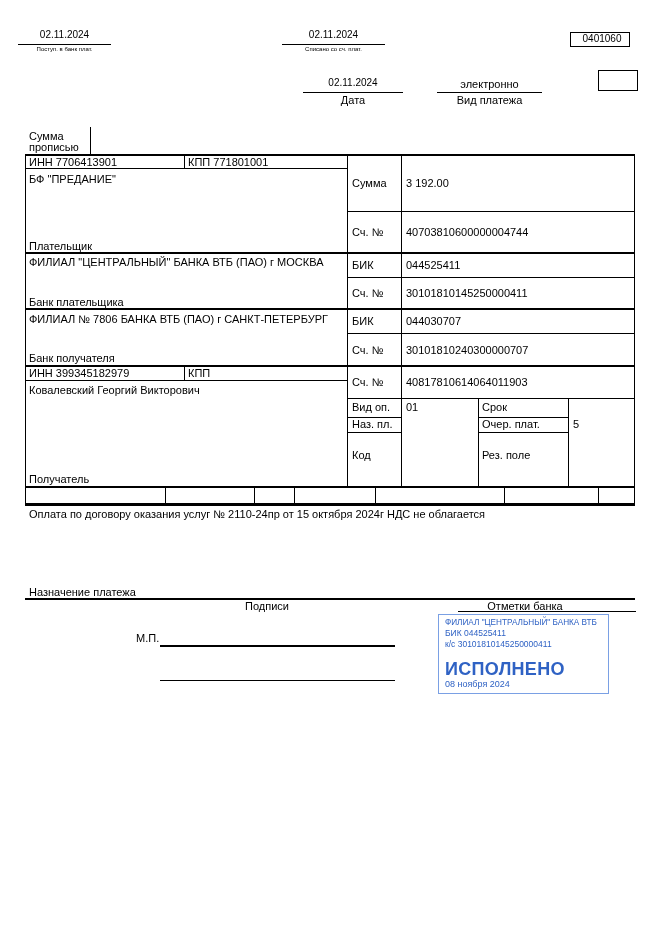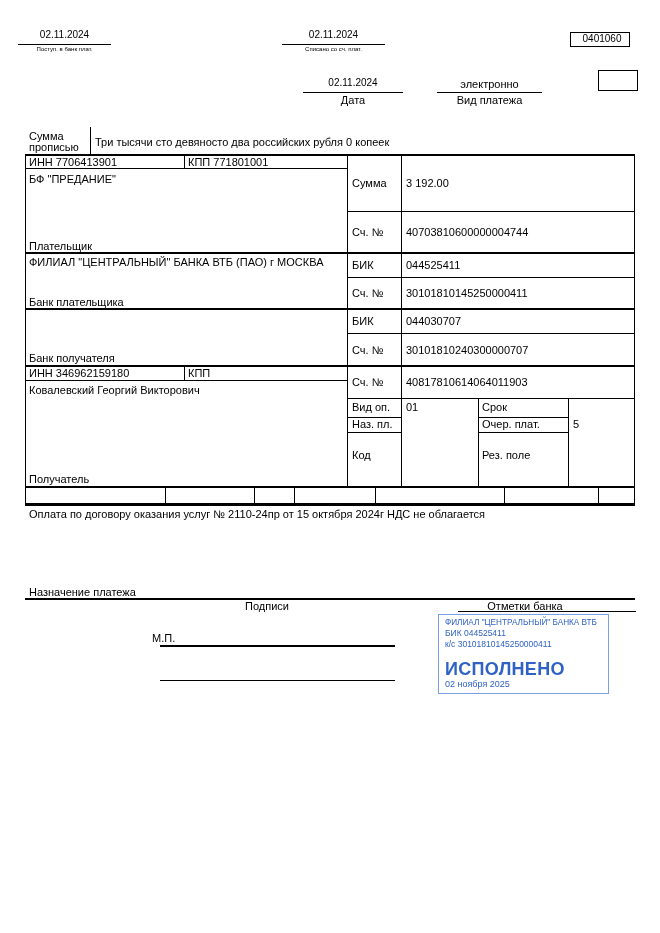--- a/index.html
+++ b/index.html
@@ -37,21 +37,20 @@
   <div class="t c fs12" style="left:303px;top:77px;width:100px;">02.11.2024</div>
   <div class="hl" style="left:303px;top:91.5px;width:100px;"></div>
   <div class="t c" style="left:303px;top:93.5px;width:100px;">Дата</div>
   <div class="t c" style="left:437px;top:77.5px;width:105px;">электронно</div>
   <div class="hl" style="left:437px;top:91.5px;width:105px;"></div>
   <div class="t c" style="left:437px;top:93.5px;width:105px;">Вид платежа</div>
   <div class="box" style="left:598px;top:70px;width:40px;height:21px;"></div>
 
   <div class="t wrap" style="left:29px;top:130.5px;width:62px;">Сумма прописью</div>
   <div class="vl" style="left:89.5px;top:126.5px;height:27px;"></div>
-  <div class="t" style="left:95px;top:136px;">Три тысячи сто девяносто два российских рубля 0 копеек</div>
 
   <div class="hl" style="left:25px;top:153.5px;width:610px;height:2px;"></div>
   <div class="vl" style="left:25px;top:153.5px;height:352px;"></div>
   <div class="vl" style="left:634px;top:153.5px;height:352px;"></div>
   <div class="vl" style="left:347px;top:153.5px;height:332.5px;width:1.4px;"></div>
   <div class="vl" style="left:401px;top:153.5px;height:332.5px;"></div>
 
   <div class="hl" style="left:25px;top:167.5px;width:322px;"></div>
   <div class="vl" style="left:183.5px;top:153.5px;height:14px;"></div>
   <div class="hl" style="left:347px;top:210.5px;width:288px;"></div>
@@ -79,22 +78,23 @@
   <div class="vl" style="left:504px;top:486px;height:17px;"></div>
   <div class="vl" style="left:598px;top:486px;height:17px;"></div>
   <div class="hl" style="left:25px;top:503px;width:610px;height:2.5px;"></div>
 
   <div class="t" style="left:29px;top:155.5px;">ИНН 7706413901</div>
   <div class="t" style="left:188px;top:155.5px;">КПП 771801001</div>
   <div class="t" style="left:29px;top:172.5px;">БФ "ПРЕДАНИЕ"</div>
   <div class="t" style="left:29px;top:240px;">Плательщик</div>
   <div class="t" style="left:29px;top:256px;">ФИЛИАЛ "ЦЕНТРАЛЬНЫЙ" БАНКА ВТБ (ПАО) г МОСКВА</div>
   <div class="t" style="left:29px;top:295.5px;">Банк плательщика</div>
+  <div class="t" style="left:29px;top:312.5px;">ФИЛИАЛ № 7806 БАНКА ВТБ (ПАО) г САНКТ-ПЕТЕРБУРГ</div>
   <div class="t" style="left:29px;top:352px;">Банк получателя</div>
-  <div class="t" style="left:29px;top:367px;">ИНН 346962159180</div>
+  <div class="t" style="left:29px;top:367px;">ИНН 399345182979</div>
   <div class="t" style="left:188px;top:367px;">КПП</div>
   <div class="t" style="left:29px;top:384px;">Ковалевский Георгий Викторович</div>
   <div class="t" style="left:29px;top:472.5px;">Получатель</div>
 
   <div class="t" style="left:352px;top:176.5px;">Сумма</div>
   <div class="t" style="left:406px;top:176.5px;">3 192.00</div>
   <div class="t" style="left:352px;top:226px;">Сч. №</div>
   <div class="t" style="left:406px;top:226px;">40703810600000004744</div>
   <div class="t" style="left:352px;top:259px;">БИК</div>
   <div class="t" style="left:406px;top:259px;">044525411</div>
@@ -116,25 +116,25 @@
   <div class="t" style="left:573px;top:418px;">5</div>
   <div class="t" style="left:482px;top:448.5px;">Рез. поле</div>
 
   <div class="t" style="left:29px;top:507.5px;">Оплата по договору оказания услуг № 2110-24пр от 15 октября 2024г НДС не облагается</div>
   <div class="t" style="left:29px;top:585.5px;">Назначение платежа</div>
   <div class="hl" style="left:25px;top:597.5px;width:610px;height:2px;"></div>
 
   <div class="t c" style="left:217px;top:600px;width:100px;">Подписи</div>
   <div class="t c" style="left:479px;top:599.5px;width:92px;">Отметки банка</div>
   <div class="hl" style="left:458px;top:611px;width:178px;"></div>
-  <div class="t" style="left:152px;top:631.5px;">М.П.</div>
+  <div class="t" style="left:136px;top:631.5px;">М.П.</div>
   <div class="hl" style="left:160px;top:645px;width:235px;height:1.5px;"></div>
   <div class="hl" style="left:160px;top:679.5px;width:235px;height:1.5px;"></div>
 
   <div id="stamp" style="border: 1.5px solid rgb(122, 160, 228); color: rgb(47, 98, 196);">
     <div class="s" style="left:6px;top:2.5px;font-size:8.2px;">ФИЛИАЛ "ЦЕНТРАЛЬНЫЙ" БАНКА ВТБ</div>
     <div class="s" style="left:6px;top:13px;font-size:8.5px;">БИК 044525411</div>
     <div class="s" style="left:6px;top:23.5px;font-size:8.5px;">к/с 30101810145250000411</div>
     <div class="s b" style="left:6px;top:44px;font-size:18px;letter-spacing:0.3px;">ИСПОЛНЕНО</div>
-    <div class="s" style="left:6px;top:64px;font-size:9px;">02 ноября 2025</div>
+    <div class="s" style="left:6px;top:64px;font-size:9px;">08 ноября 2024</div>
   </div>
 
 </div>
 
 </body></html>

